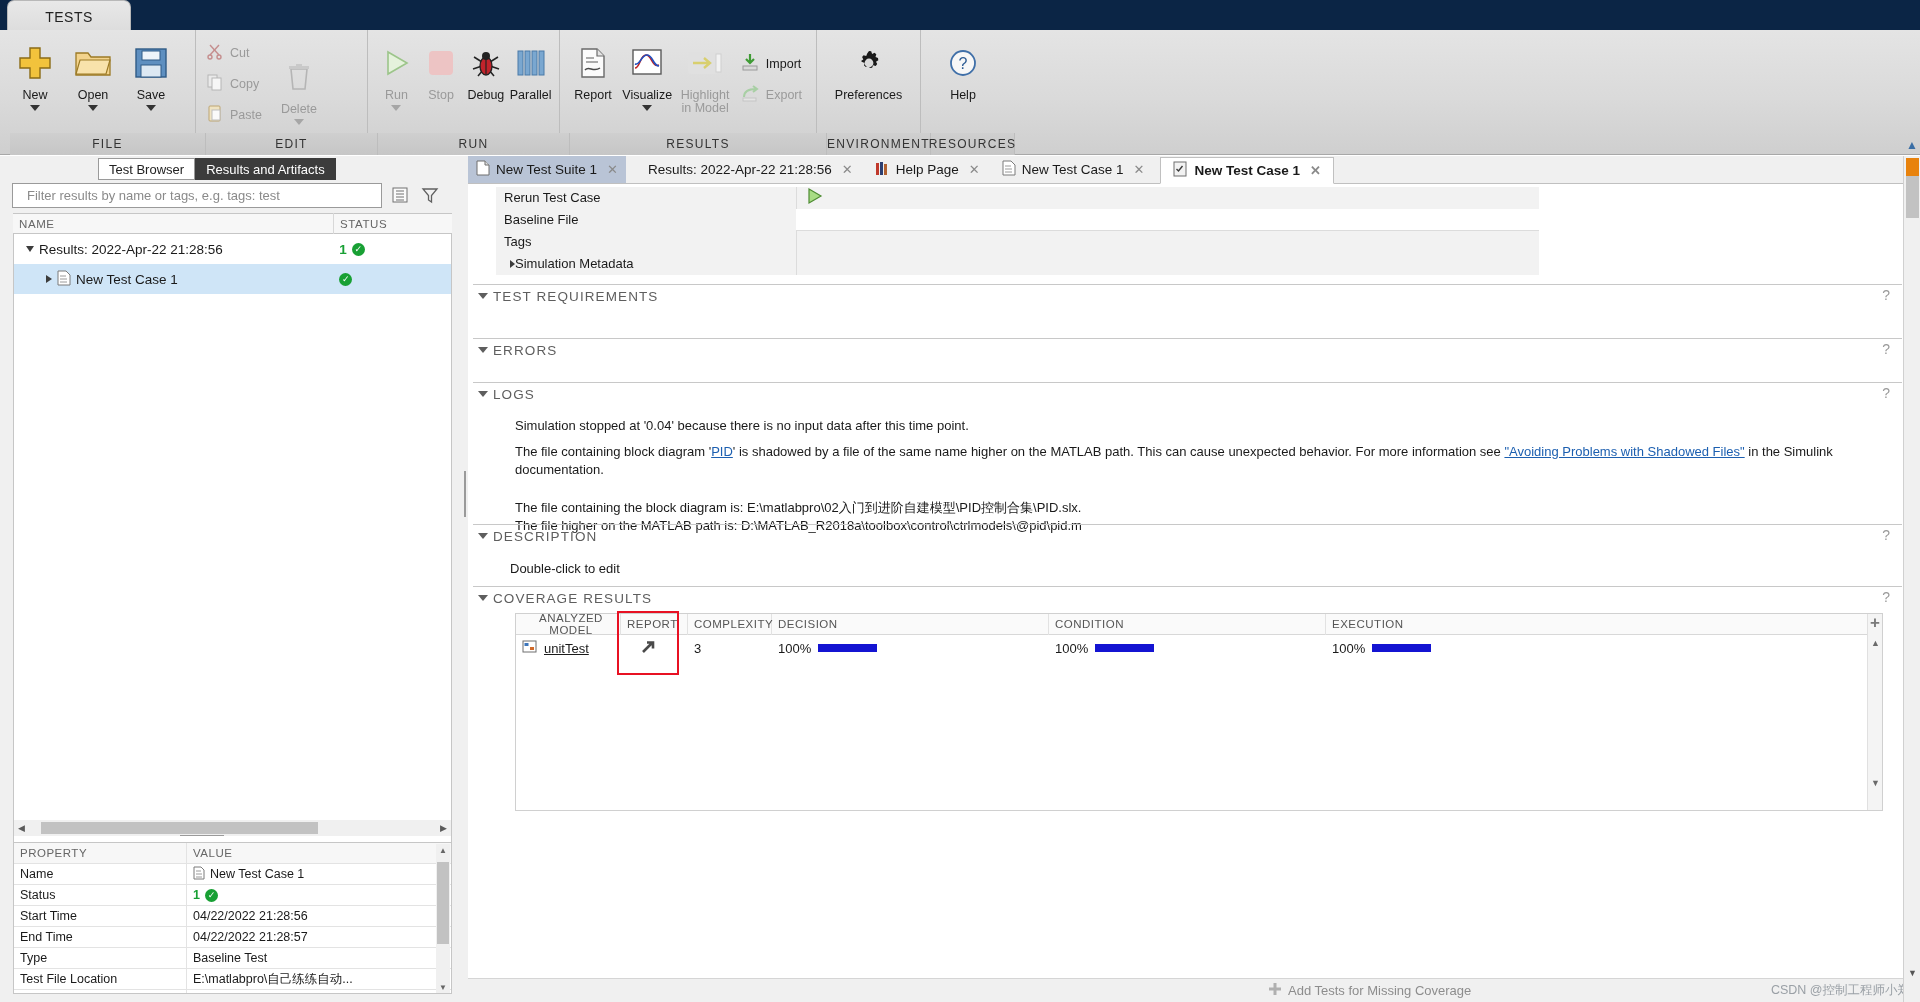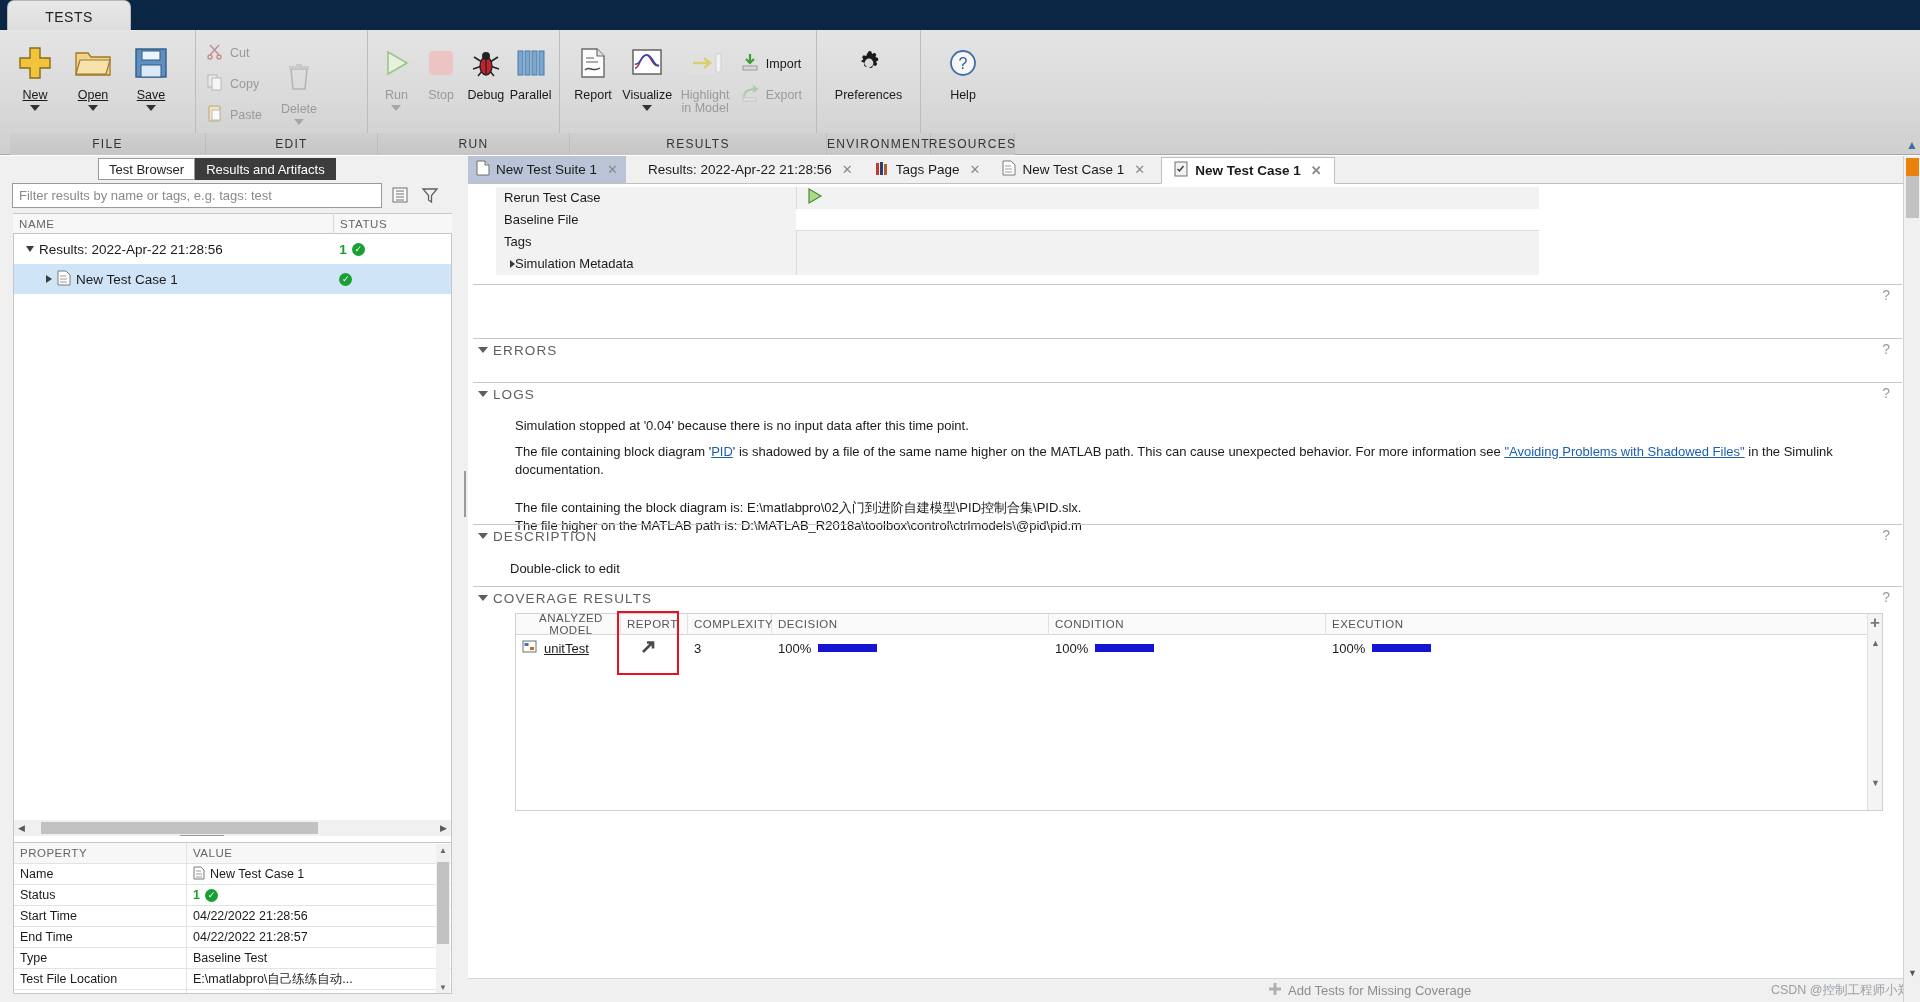--- a/index.html
+++ b/index.html
@@ -60,21 +60,21 @@
   
   .workarea { position:absolute; left:0; top:156px; width:1920px; height:846px; background:#f0f0f0; }
   
   .leftpanel { position:absolute; left:0; top:0; width:462px; height:846px; background:#f0f0f0; }
   .lp-tabs { position:absolute; left:98px; top:2px; height:22px; display:flex; }
   .lp-tab { height:22px; padding:0 10px; display:flex; align-items:center; font-size:13px;
             border:1px solid #9a9a9a; background:#fff; color:#222; }
   .lp-tab.active { background:#3c3c3c; color:#fff; border-color:#3c3c3c; }
   .filterbar { position:absolute; left:12px; top:26px; width:440px; height:26px; display:flex; align-items:center; }
   .filter-input { width:370px; height:25px; border:1px solid #9a9a9a; background:#fff;
-                  font-size:13px; padding:0 6px; color:#222; outline:none; }
+                  font-size:13px; padding:0 14px; color:#222; outline:none; }
   .filter-input::placeholder { color:#8a8a8a; }
   .fbtn { width:24px;height:25px; display:flex;align-items:center;justify-content:center; margin-left:6px;}
   .tree-head { position:absolute; left:13px; top:57px; width:439px; height:21px;
     background:#f7f7f7; border-top:1px solid #c6c6c6; border-bottom:1px solid #c6c6c6;
     display:flex; font-size:11.5px; color:#666; letter-spacing:.6px; align-items:center; }
   .tree-head .c1 { width:320px; padding-left:6px; }
   .tree-head .c2 { padding-left:6px; border-left:1px solid #d8d8d8; height:21px; display:flex; align-items:center; }
   .tree-body { position:absolute; left:13px; top:78px; width:439px; height:615px;
     background:#fff; border:1px solid #c6c6c6; border-top:none; overflow:hidden;}
   .trow { height:30px; display:flex; align-items:center; font-size:13.5px; }
@@ -165,21 +165,21 @@
 <body>
 
 <div class="titlebar"></div>
 <div class="ribbon-tab">
   <span>TESTS</span>
 </div>
 
 <div class="ribbon">
   <div class="ribbon-groups">
 
-    <div class="rgroup" style="width:196px;text-decoration:underline;">
+    <div class="rgroup" style="width:196px;">
       <div class="btn-big">
         <div class="ico">
           <svg width="36" height="36" viewBox="0 0 36 36">
             <path d="M13 3h10v10h10v10H23v10H13V23H3V13h10z" fill="#f2c33c" stroke="#8a6b16" stroke-width="1.4"></path>
           </svg>
         </div>
         <div class="lbl">New</div>
         <div class="caret"></div>
       </div>
       <div class="btn-big">
@@ -542,21 +542,21 @@
         <span>Results: 2022-Apr-22 21:28:56</span>
         <span class="x">✕</span>
       </div>
       <div class="dtab" style="padding-left:14px;">
         <span>
           <svg width="15" height="16" viewBox="0 0 15 16">
             <rect x="1" y="3" width="3" height="12" fill="#c0392b"></rect>
             <rect x="5" y="2" width="3" height="13" fill="#2c3e70"></rect>
             <rect x="9" y="4" width="3" height="11" fill="#b06030"></rect>
             </svg></span>
-        <span>Tags Page</span>
+        <span>Help Page</span>
         <span class="x">✕</span>
       </div>
       <div class="dtab" style="padding-left:14px;">
         <span>
           <svg width="14" height="16" viewBox="0 0 14 16">
               <path d="M1 1h8l4 4v10H1z" fill="#fff" stroke="#7a7a7a"></path>
             <line x1="3" y1="6" x2="9" y2="6" stroke="#9a9a9a"></line>
               <line x1="3" y1="9" x2="10" y2="9" stroke="#9a9a9a"></line>
             <line x1="3" y1="12" x2="10" y2="12" stroke="#9a9a9a"></line>
             </svg></span>
@@ -597,20 +597,24 @@
           <div class="irow">
             <div class="k" style="padding-left:14px;">
               <span style="width:0;height:0;border-left:5px solid #3c3c3c;border-top:4px solid transparent;border-bottom:4px solid transparent;display:inline-block;"></span>
               <span>Simulation Metadata</span>
             </div>
             <div class="v"></div>
           </div>
         </div>
 
         <div class="sec" style="top:100px;height:54px;">
+          <div class="sechead">
+            <span class="tri"></span>
+            <span>TEST REQUIREMENTS</span>
+          </div>
           <div class="help" style="top:2px;">?</div>
         </div>
 
         <div class="sec" style="top:154px;height:44px;">
           <div class="sechead">
             <span class="tri"></span>
             <span>ERRORS</span>
           </div>
           <div class="help" style="top:2px;">?</div>
         </div>

